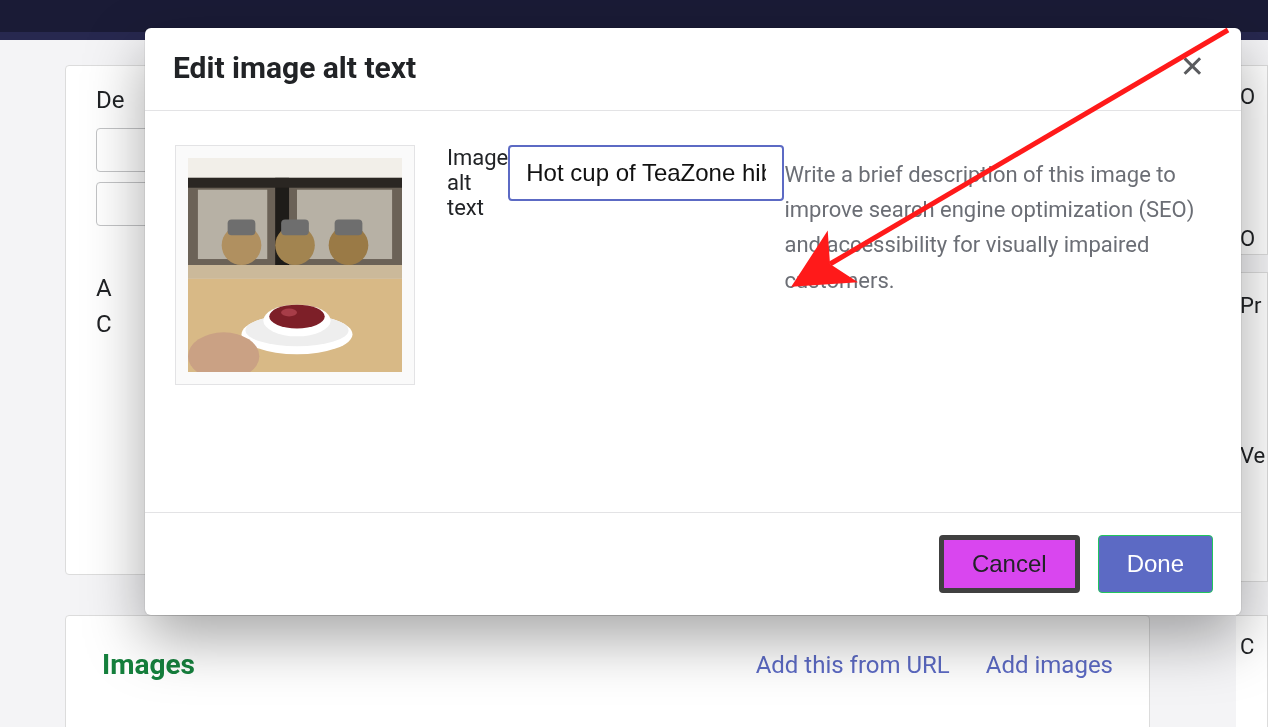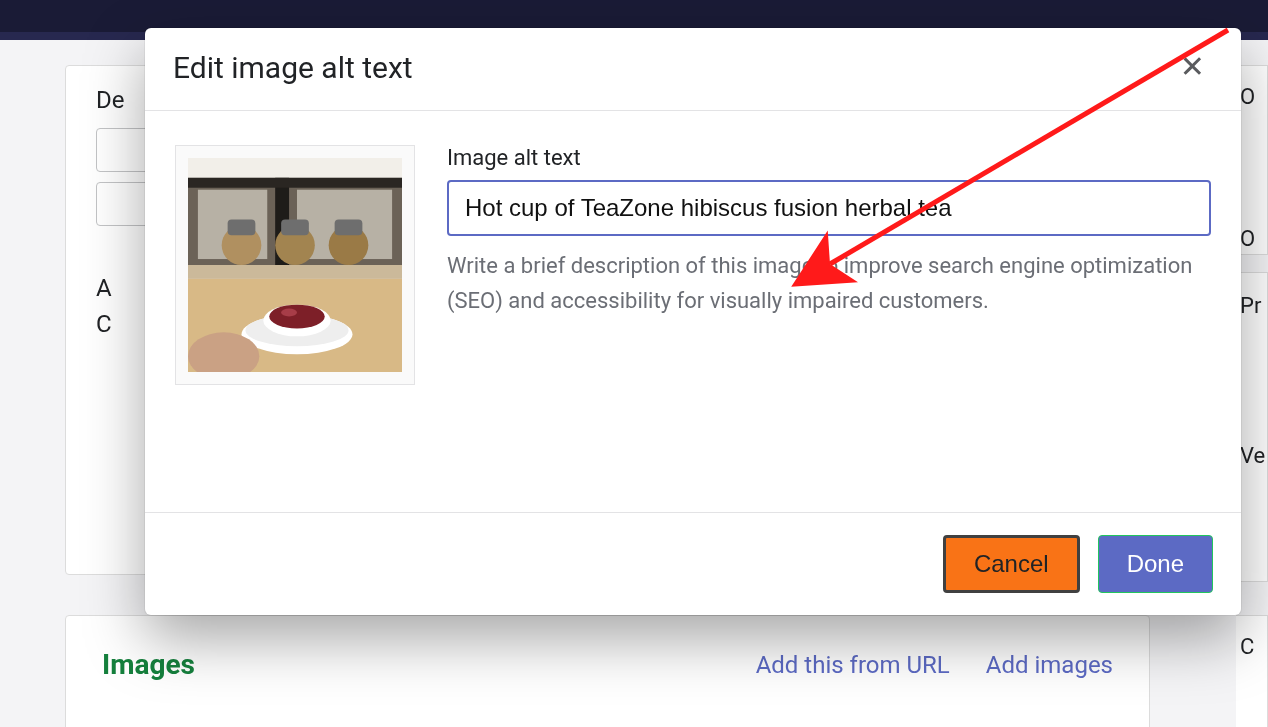--- a/index.html
+++ b/index.html
@@ -42,41 +42,41 @@
   .rs-label { position:absolute; left:4px; font-size:22px; color:#212326; }
 
   
   .modal {
     position:absolute; top:28px; left:145px; width:1096px; height:587px;
     background:#fff; border-radius:6px;
     box-shadow:0 24px 60px rgba(0,0,0,0.35), 0 0 0 1px rgba(0,0,0,0.05);
     display:flex; flex-direction:column;
   }
   .modal-header { display:flex; align-items:center; justify-content:space-between; padding:20px 28px 24px; border-bottom:1px solid #e3e3e5; }
-  .modal-title { font-size:30px; color:#212326; font-weight:400; }
+  .modal-title { font-size:30px; color:#212326; font-weight:700; }
   .modal-close { font-size:30px; line-height:1; color:#5a5b5e; background:none; border:none; cursor:pointer; padding:4px 8px; }
 
   .modal-body { flex:1; padding:34px 30px 10px; display:flex; gap:32px; border-bottom:1px solid #e3e3e5; }
 
   .thumb { width:240px; height:240px; border:1px solid #e3e3e5; background:#fafafa; padding:12px; display:flex; align-items:center; justify-content:center; flex-shrink:0; }
   .thumb svg { width:100%; height:100%; display:block; }
 
-  .form-col { flex:1; display:flex; flex-direction:column; }
+  .form-col { flex:1; display:flex; flex-direction:row; }
   .form-label { font-size:22px; color:#212326; margin-bottom:10px; }
   .alt-input {
     width:100%; height:56px; font-size:24px; padding:0 16px;
     border:2px solid #5c6ac4; border-radius:4px; outline:none;
     color:#111; background:#fff;
   }
   .alt-input::selection { background:#cfe0ff; }
   .help-text { font-size:22px; color:#6b6e75; line-height:1.6; margin-top:12px; max-width:750px; }
 
   .modal-footer { display:flex; justify-content:flex-end; align-items:center; gap:18px; padding:22px 28px; }
   .btn { font-size:24px; height:58px; padding:0 28px; border-radius:4px; cursor:pointer; }
-  .btn-cancel { background:#f97316; color:#212326; border:3px solid #404040; }
+  .btn-cancel { background:#d946ef; color:#212326; border:5px solid #404040; }
   .btn-done { background:#5c6ac4; color:#fff; border:1px solid #22c55e;text-align:right; }
 
   
   .arrow-svg { position:absolute; top:0; left:0; width:1268px; height:727px; pointer-events:none; }
 </style>
 </head>
 <body>
 
 <div class="navbar-outer"></div>
 <div class="navbar-inner"></div>

